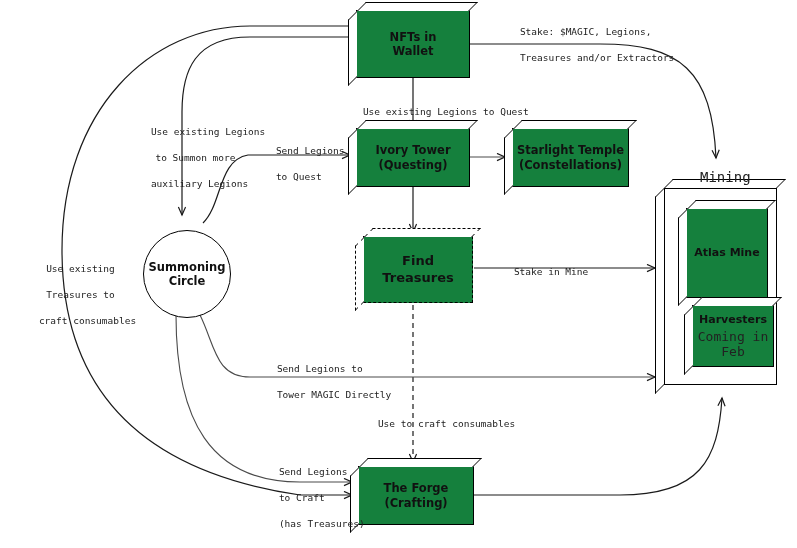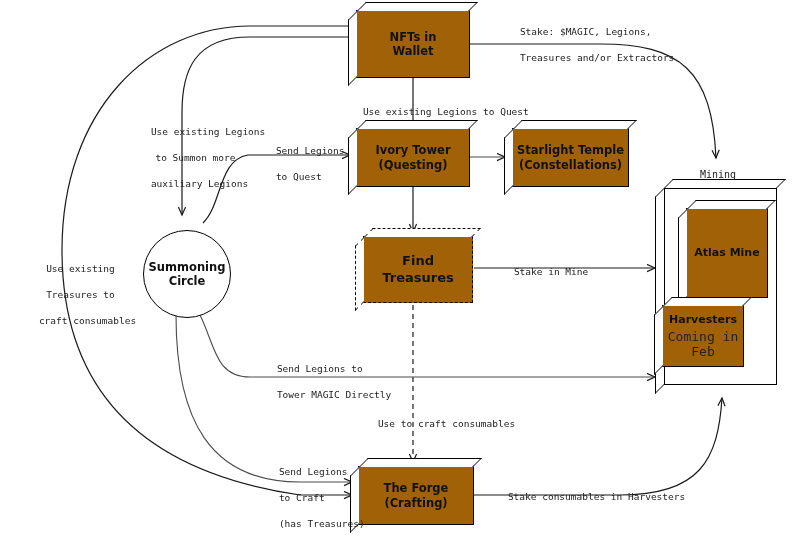--- a/index.html
+++ b/index.html
@@ -36,21 +36,21 @@
   }
   svg#wires path.dash {
     stroke-dasharray: 5 4;
   }
 
   
   .node3d {
     position: absolute;
     box-sizing: border-box;
     border: 1.4px solid #000;
-    background: #a16207;
+    background: #15803d;
     display: flex;
     flex-direction: column;
     align-items: center;
     justify-content: center;
     text-align: center;
     font-family: "DejaVu Sans", "Liberation Sans", sans-serif;
     font-weight: bold;
     color: #111;
     z-index: 5;
   }
@@ -145,21 +145,21 @@
     border-top: 1.3px solid #000;
     border-bottom: 1.3px solid #000;
     border-left: 1.3px solid #000;
     transform: skewY(-45deg);
     transform-origin: top right;
     box-sizing: border-box;
   }
   .container-title {
     position: absolute;
     font-family: "DejaVu Sans Mono", "Liberation Mono", monospace;
-    font-size: 10px;
+    font-size: 14px;
     color: #222;
     white-space: nowrap;
     z-index: 6;
   }
 
   
   .edge-label {
     position: absolute;
     font-family: "DejaVu Sans Mono", "Liberation Mono", monospace;
     font-size: 9.5px;
@@ -265,21 +265,21 @@
     <span class="face-left"></span>
   </div>
   <div class="container-title" style="left:700px; top:169px;">Mining</div>
 
   <div class="node3d" style="left:686px; top:208px; width:82px; height:90px; font-size:11px; z-index:7;">
     <span class="face-top"></span>
     <span class="face-left"></span>
     <span class="label-line">Atlas Mine</span>
   </div>
 
-  <div class="node3d" style="left:662px; top:305px; width:82px; height:62px; font-size:11px; z-index:7;">
+  <div class="node3d" style="left:692px; top:305px; width:82px; height:62px; font-size:11px; z-index:7;">
     <span class="face-top"></span>
     <span class="face-left"></span>
     <span class="label-line">Harvesters</span>
     <span class="sub-note">Coming in Feb</span>
   </div>
 
   <div class="edge-label" style="left:340px; top:92px;">
     <span>Use existing Legions to Quest</span>
   </div>
 
@@ -317,17 +317,14 @@
   <div class="edge-label" style="left:355px; top:404px;">
     <span>Use to craft consumables</span>
   </div>
 
   <div class="edge-label" style="left:256px; top:452px;">
     <span>Send Legions</span><br>
     <span>to Craft</span><br>
     <span>(has Treasures)</span>
   </div>
 
-  <div class="edge-label" style="left:485px; top:477px;">
-    <span>Stake consumables in Harvesters</span>
-  </div>
 
 </div>
 
 </body></html>

